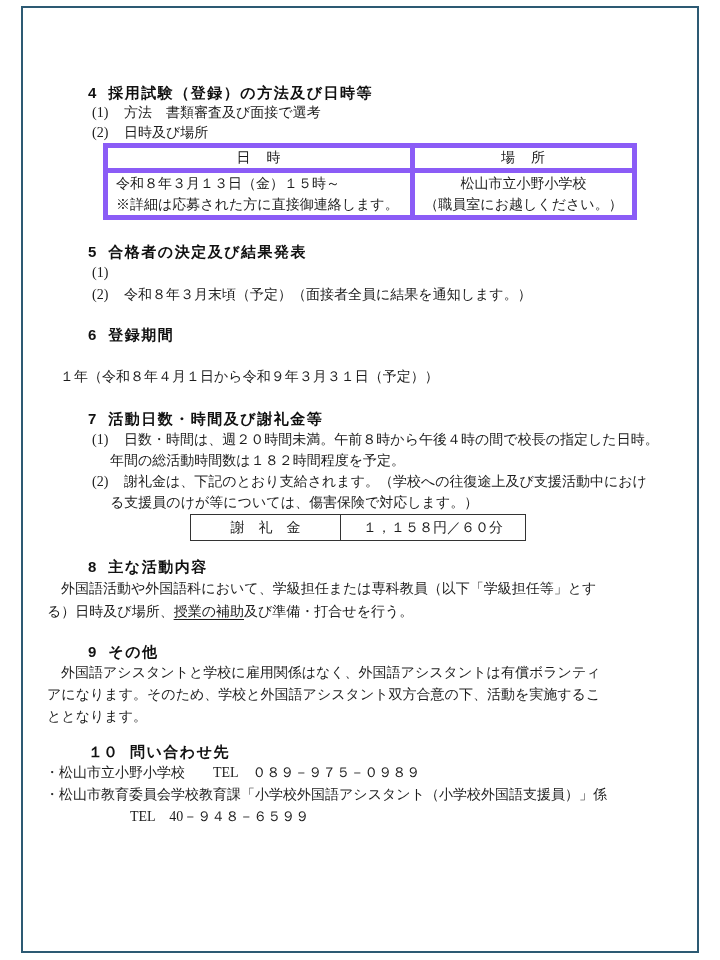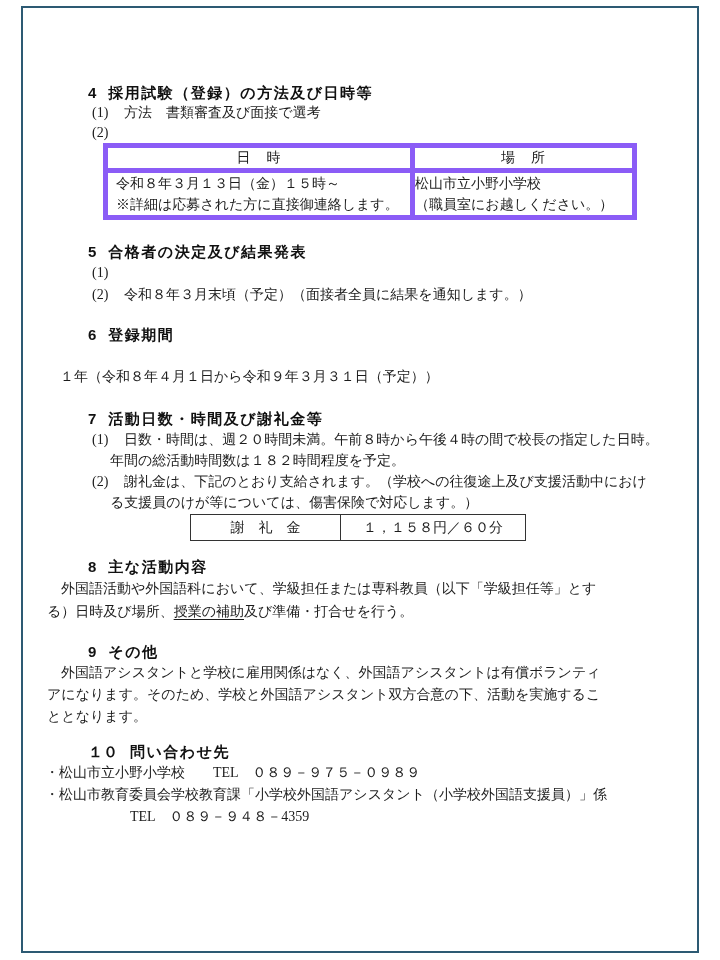--- a/index.html
+++ b/index.html
@@ -33,21 +33,21 @@
   .t1 {
     border-collapse:collapse; margin-left:103px; width:529px;
     table-layout:fixed; font-size:14px;
   }
   .t1 th, .t1 td { border:5px solid #8b5cf6; }
   .t1 th { font-weight:normal; height:25px; text-align:center; letter-spacing:1px; }
   .t1 .c1 { width:307px; }
   .t1 .c2 { width:222px; }
   .t1 td { height:46px; vertical-align:middle; }
   .t1 td.dt { padding-left:8px; text-align:left; line-height:21px; }
-  .t1 td.pl { text-align:left; line-height:21px; }
+  .t1 td.pl { text-align:center; line-height:21px; }
 
   .t2 {
     border-collapse:collapse; margin-left:190px; margin-top:1px; width:335px;
     table-layout:fixed; font-size:14px;
   }
   .t2 td { border:1px solid #333; height:20px; text-align:center; line-height:25px; }
   .t2 .c1 { width:150px; }
   .t2 .c2 { width:185px; }
 
   .body-line { padding-left:60px; line-height:22px; white-space:nowrap;margin-top:21px; }
@@ -79,20 +79,21 @@
       <div class="heading">
         <span class="num">4</span>
         <span class="ttl">採用試験（登録）の方法及び日時等</span>
       </div>
       <div class="item">
         <span class="ilabel">(1)</span>
         <div class="itext">方法　書類審査及び面接で選考</div>
       </div>
       <div class="item">
         <span class="ilabel">(2)</span>
+        <div class="itext">日時及び場所</div>
       </div>
       <table class="t1">
         <tbody>
             <tr>
           <th class="c1">日　時</th>
           <th class="c2">場　所</th>
         </tr>
         <tr>
           <td class="dt">
             <div>令和８年３月１３日（金）１５時～</div>
@@ -181,17 +182,17 @@
       </div>
     </section>
 
     <section class="sec sec10">
       <div class="heading">
         <span class="num">１０</span>
         <span class="ttl">問い合わせ先</span>
       </div>
       <div class="contact">・松山市立小野小学校　　TEL　０８９－９７５－０９８９</div>
       <div class="contact">・松山市教育委員会学校教育課「小学校外国語アシスタント（小学校外国語支援員）」係</div>
-      <div class="contact-tel">TEL　０８９－９４８－4359</div>
+      <div class="contact-tel">TEL　40－９４８－６５９９</div>
     </section>
 
   </div>
 </div>
 
 </body></html>

